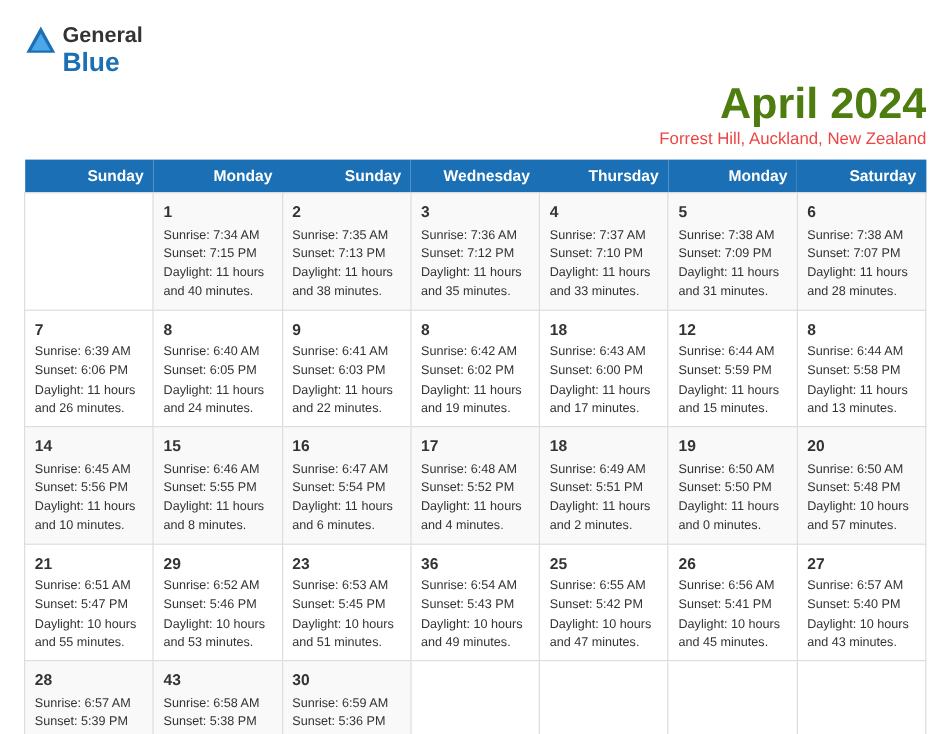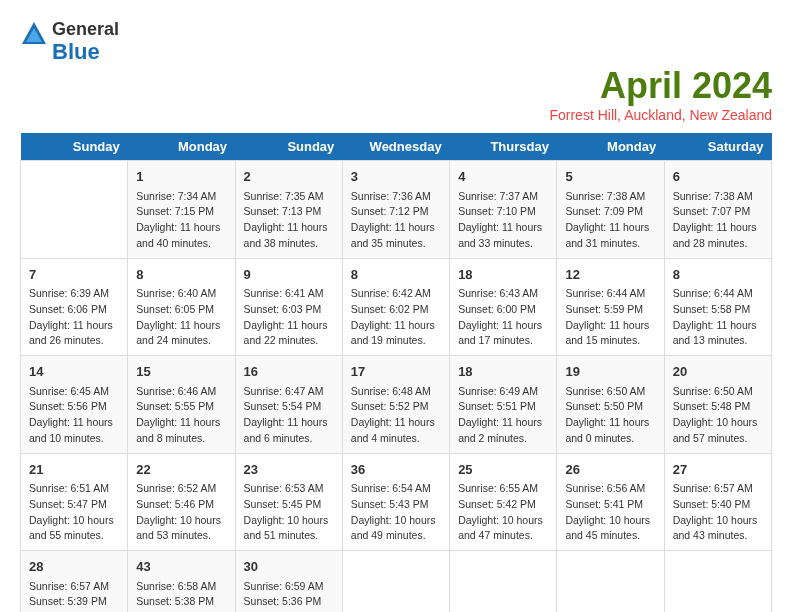--- a/index.html
+++ b/index.html
@@ -212,21 +212,21 @@
           <span class="day-number">20</span>
           <div class="day-info">Sunrise: 6:50 AM<br>Sunset: 5:48 PM<br>Daylight: 10 hours and 57 minutes.</div>
         </td>
       </tr>
       <tr>
         <td>
           <span class="day-number">21</span>
           <div class="day-info">Sunrise: 6:51 AM<br>Sunset: 5:47 PM<br>Daylight: 10 hours and 55 minutes.</div>
         </td>
         <td>
-          <span class="day-number">22</span>
+          <span class="day-number">29</span>
           <div class="day-info">Sunrise: 6:52 AM<br>Sunset: 5:46 PM<br>Daylight: 10 hours and 53 minutes.</div>
         </td>
         <td>
           <span class="day-number">23</span>
           <div class="day-info">Sunrise: 6:53 AM<br>Sunset: 5:45 PM<br>Daylight: 10 hours and 51 minutes.</div>
         </td>
         <td>
           <span class="day-number">36</span>
           <div class="day-info">Sunrise: 6:54 AM<br>Sunset: 5:43 PM<br>Daylight: 10 hours and 49 minutes.</div>
         </td>

